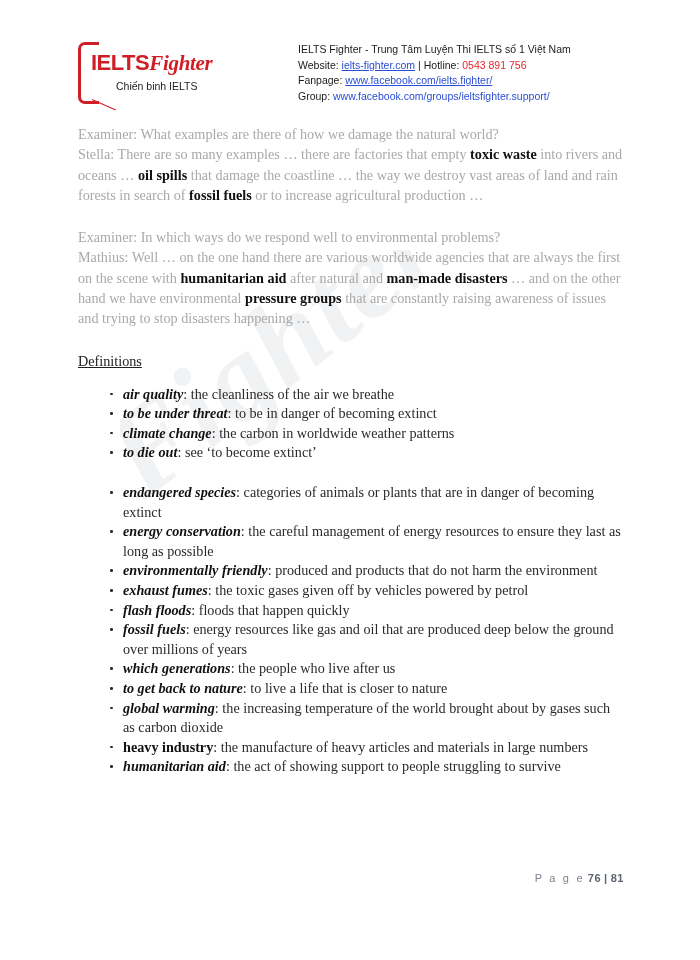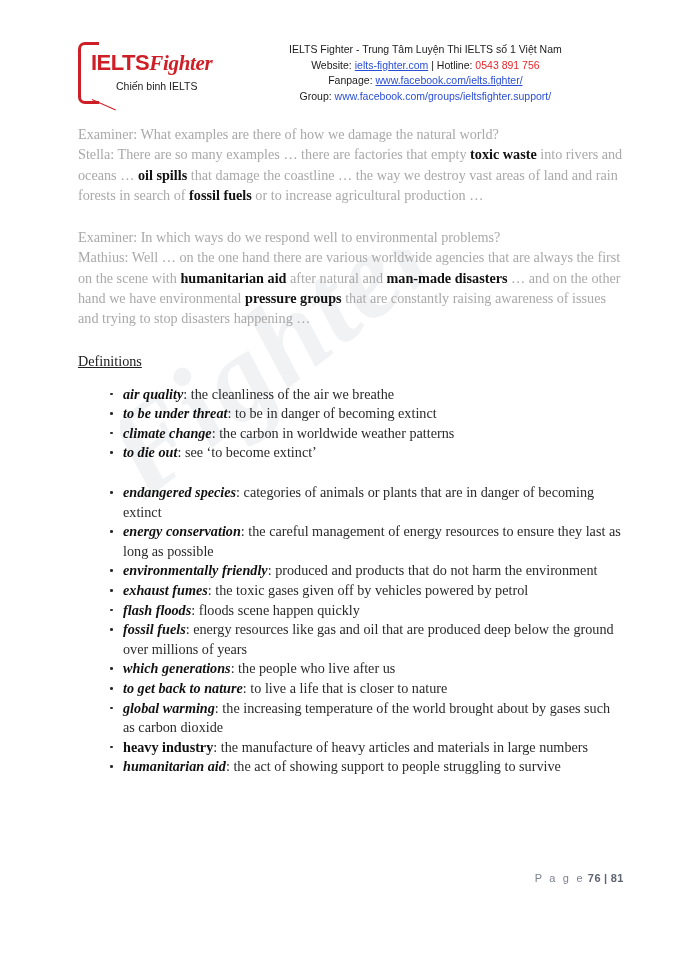--- a/index.html
+++ b/index.html
@@ -112,28 +112,27 @@
     left: 38px;
     top: 40px;
     font-family: "Liberation Sans", "DejaVu Sans", sans-serif;
     font-size: 10.5px;
     color: #222222;
     white-space: nowrap;
   }
 
   .header-info {
     position: absolute;
-    left: 289px;
+    left: 298px;
     top: 42px;
     font-family: "Liberation Sans", "DejaVu Sans", sans-serif;
     font-size: 10.5px;
     line-height: 15.5px;
     color: #1a1a1a;
     white-space: nowrap;
-    text-align: center;
   }
   .header-info .line { display: block; }
   .lnk {
     color: #2b4ed6;
     text-decoration: underline;
   }
   .lnk.plain { text-decoration: none; }
   .hotline { color: #e8262b; }
 
   
@@ -254,21 +253,21 @@
           <li><span class="term">air quality</span><span>: the cleanliness of the air we breathe</span></li>
           <li><span class="term">to be under threat</span><span>: to be in danger of becoming extinct</span></li>
           <li><span class="term">climate change</span><span>: the carbon in worldwide weather patterns</span></li>
           <li><span class="term">to die out</span><span>: see ‘to become extinct’</span></li>
         </ul>
       <ul class="deflist group2" id="deflist-2">
           <li><span class="term">endangered species</span><span>: categories of animals or plants that are in danger of becoming extinct</span></li>
           <li><span class="term">energy conservation</span><span>: the careful management of energy resources to ensure they last as long as possible</span></li>
           <li><span class="term">environmentally friendly</span><span>: produced and products that do not harm the environment</span></li>
           <li><span class="term">exhaust fumes</span><span>: the toxic gases given off by vehicles powered by petrol</span></li>
-          <li><span class="term">flash floods</span><span>: floods scene happen quickly</span></li>
+          <li><span class="term">flash floods</span><span>: floods that happen quickly</span></li>
           <li><span class="term">fossil fuels</span><span>: energy resources like gas and oil that are produced deep below the ground over millions of years</span></li>
           <li><span class="term">which generations</span><span>: the people who live after us</span></li>
           <li><span class="term">to get back to nature</span><span>: to live a life that is closer to nature</span></li>
           <li><span class="term">global warming</span><span>: the increasing temperature of the world brought about by gases such as carbon dioxide</span></li>
           <li><span class="term upright">heavy industry</span><span>: the manufacture of heavy articles and materials in large numbers</span></li>
           <li><span class="term">humanitarian aid</span><span>: the act of showing support to people struggling to survive</span></li>
         </ul>
 
     </div>
 

